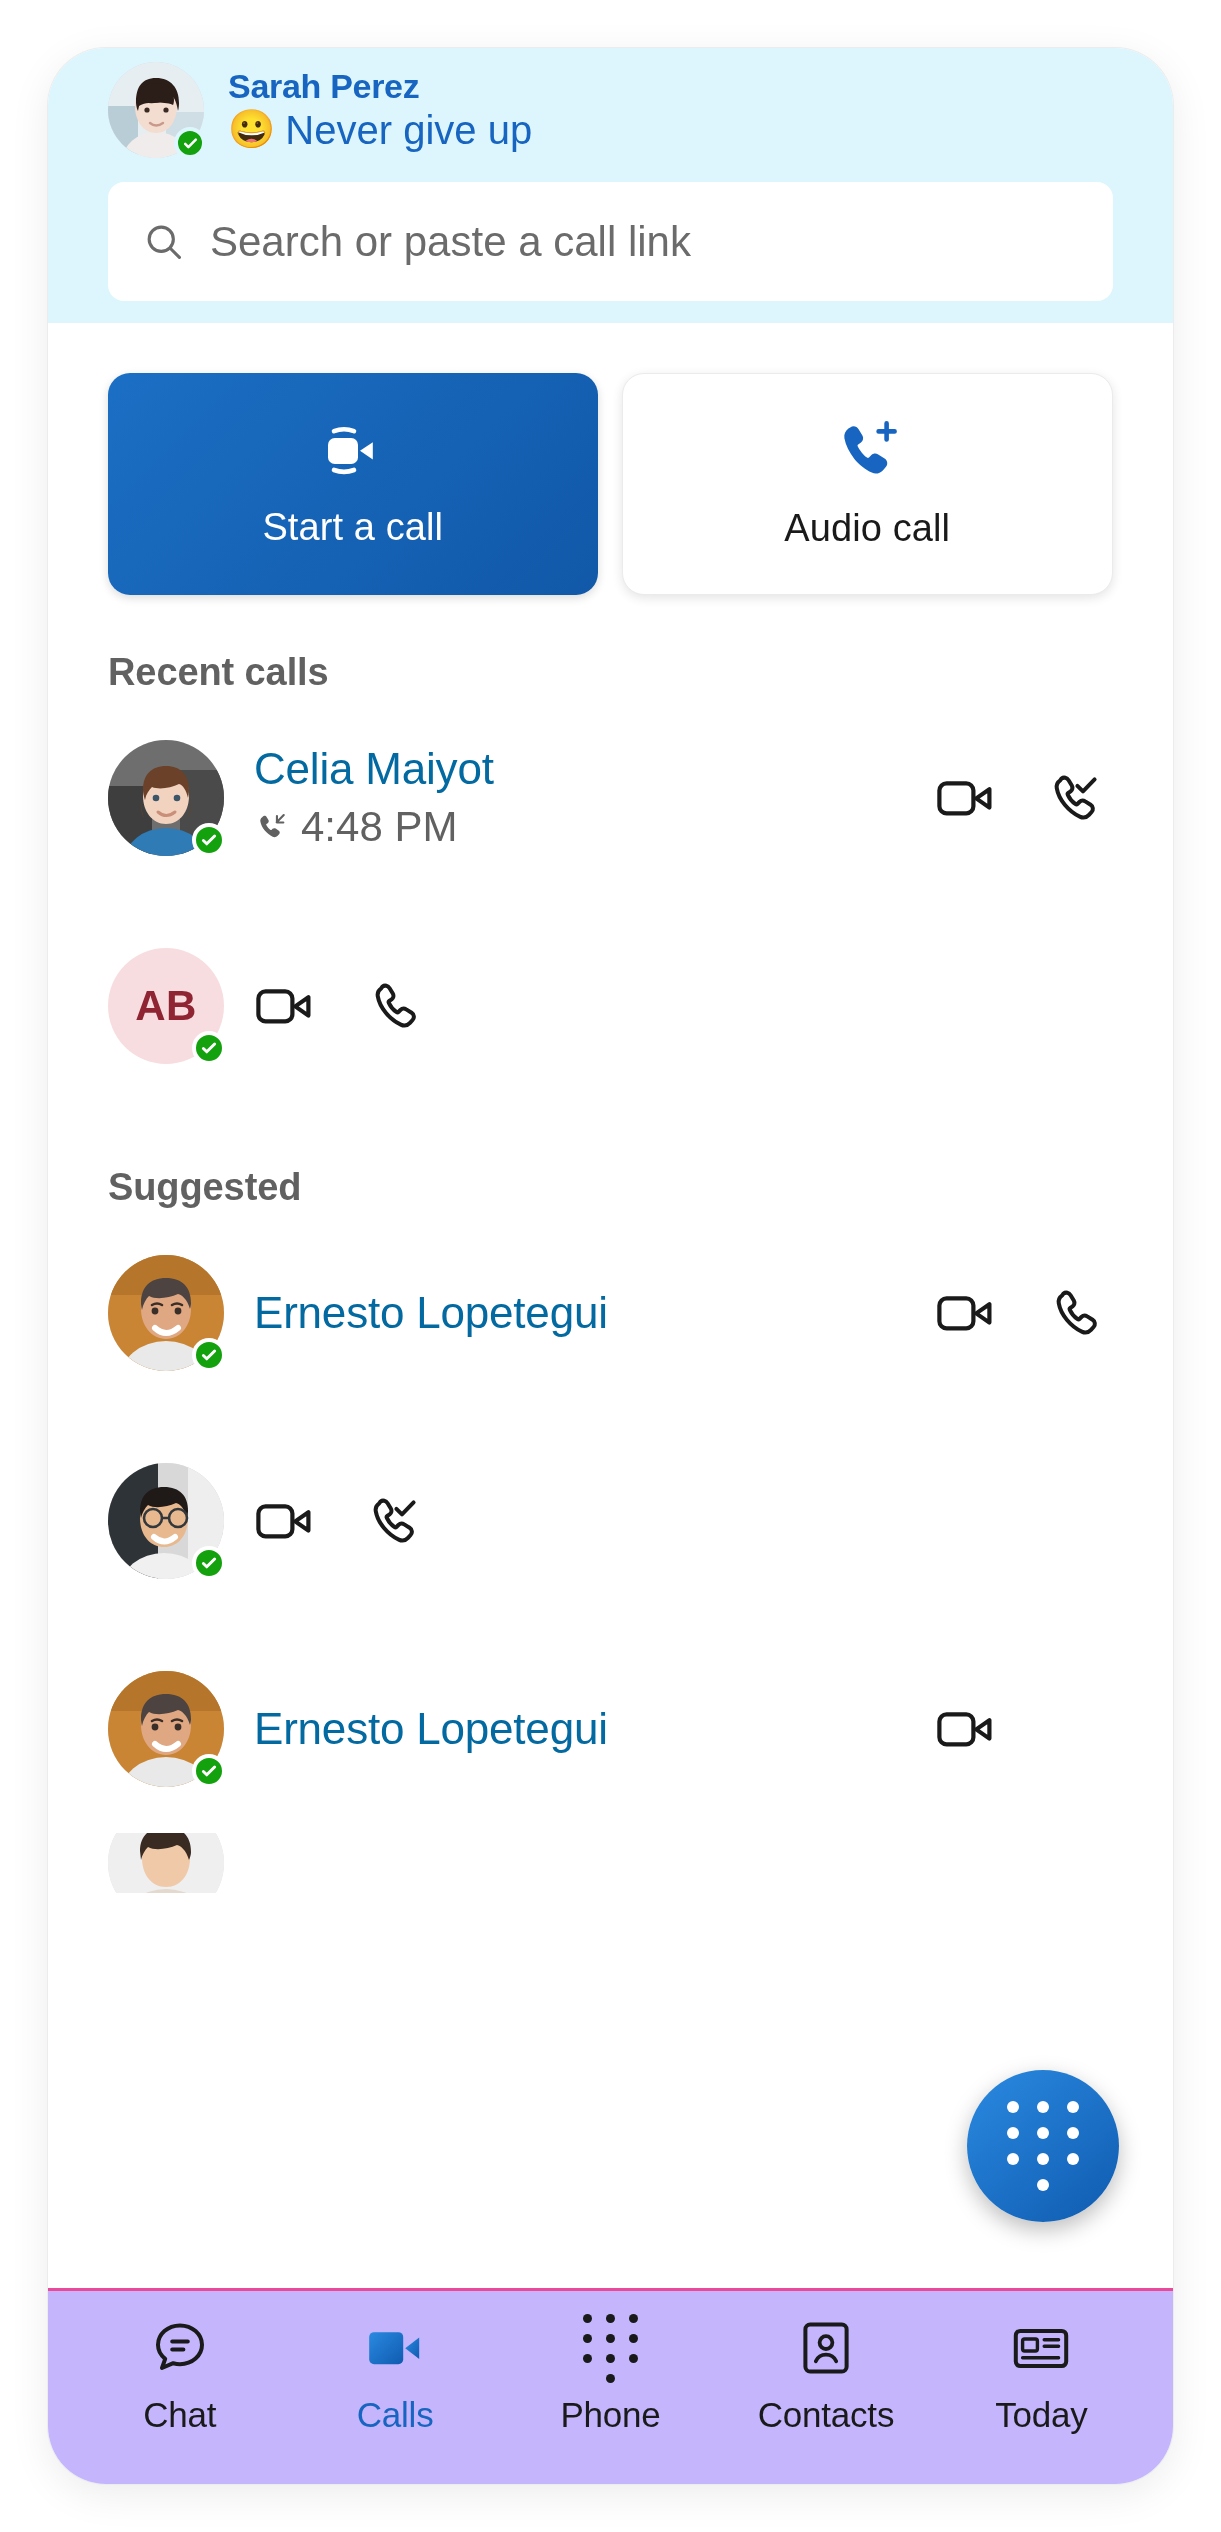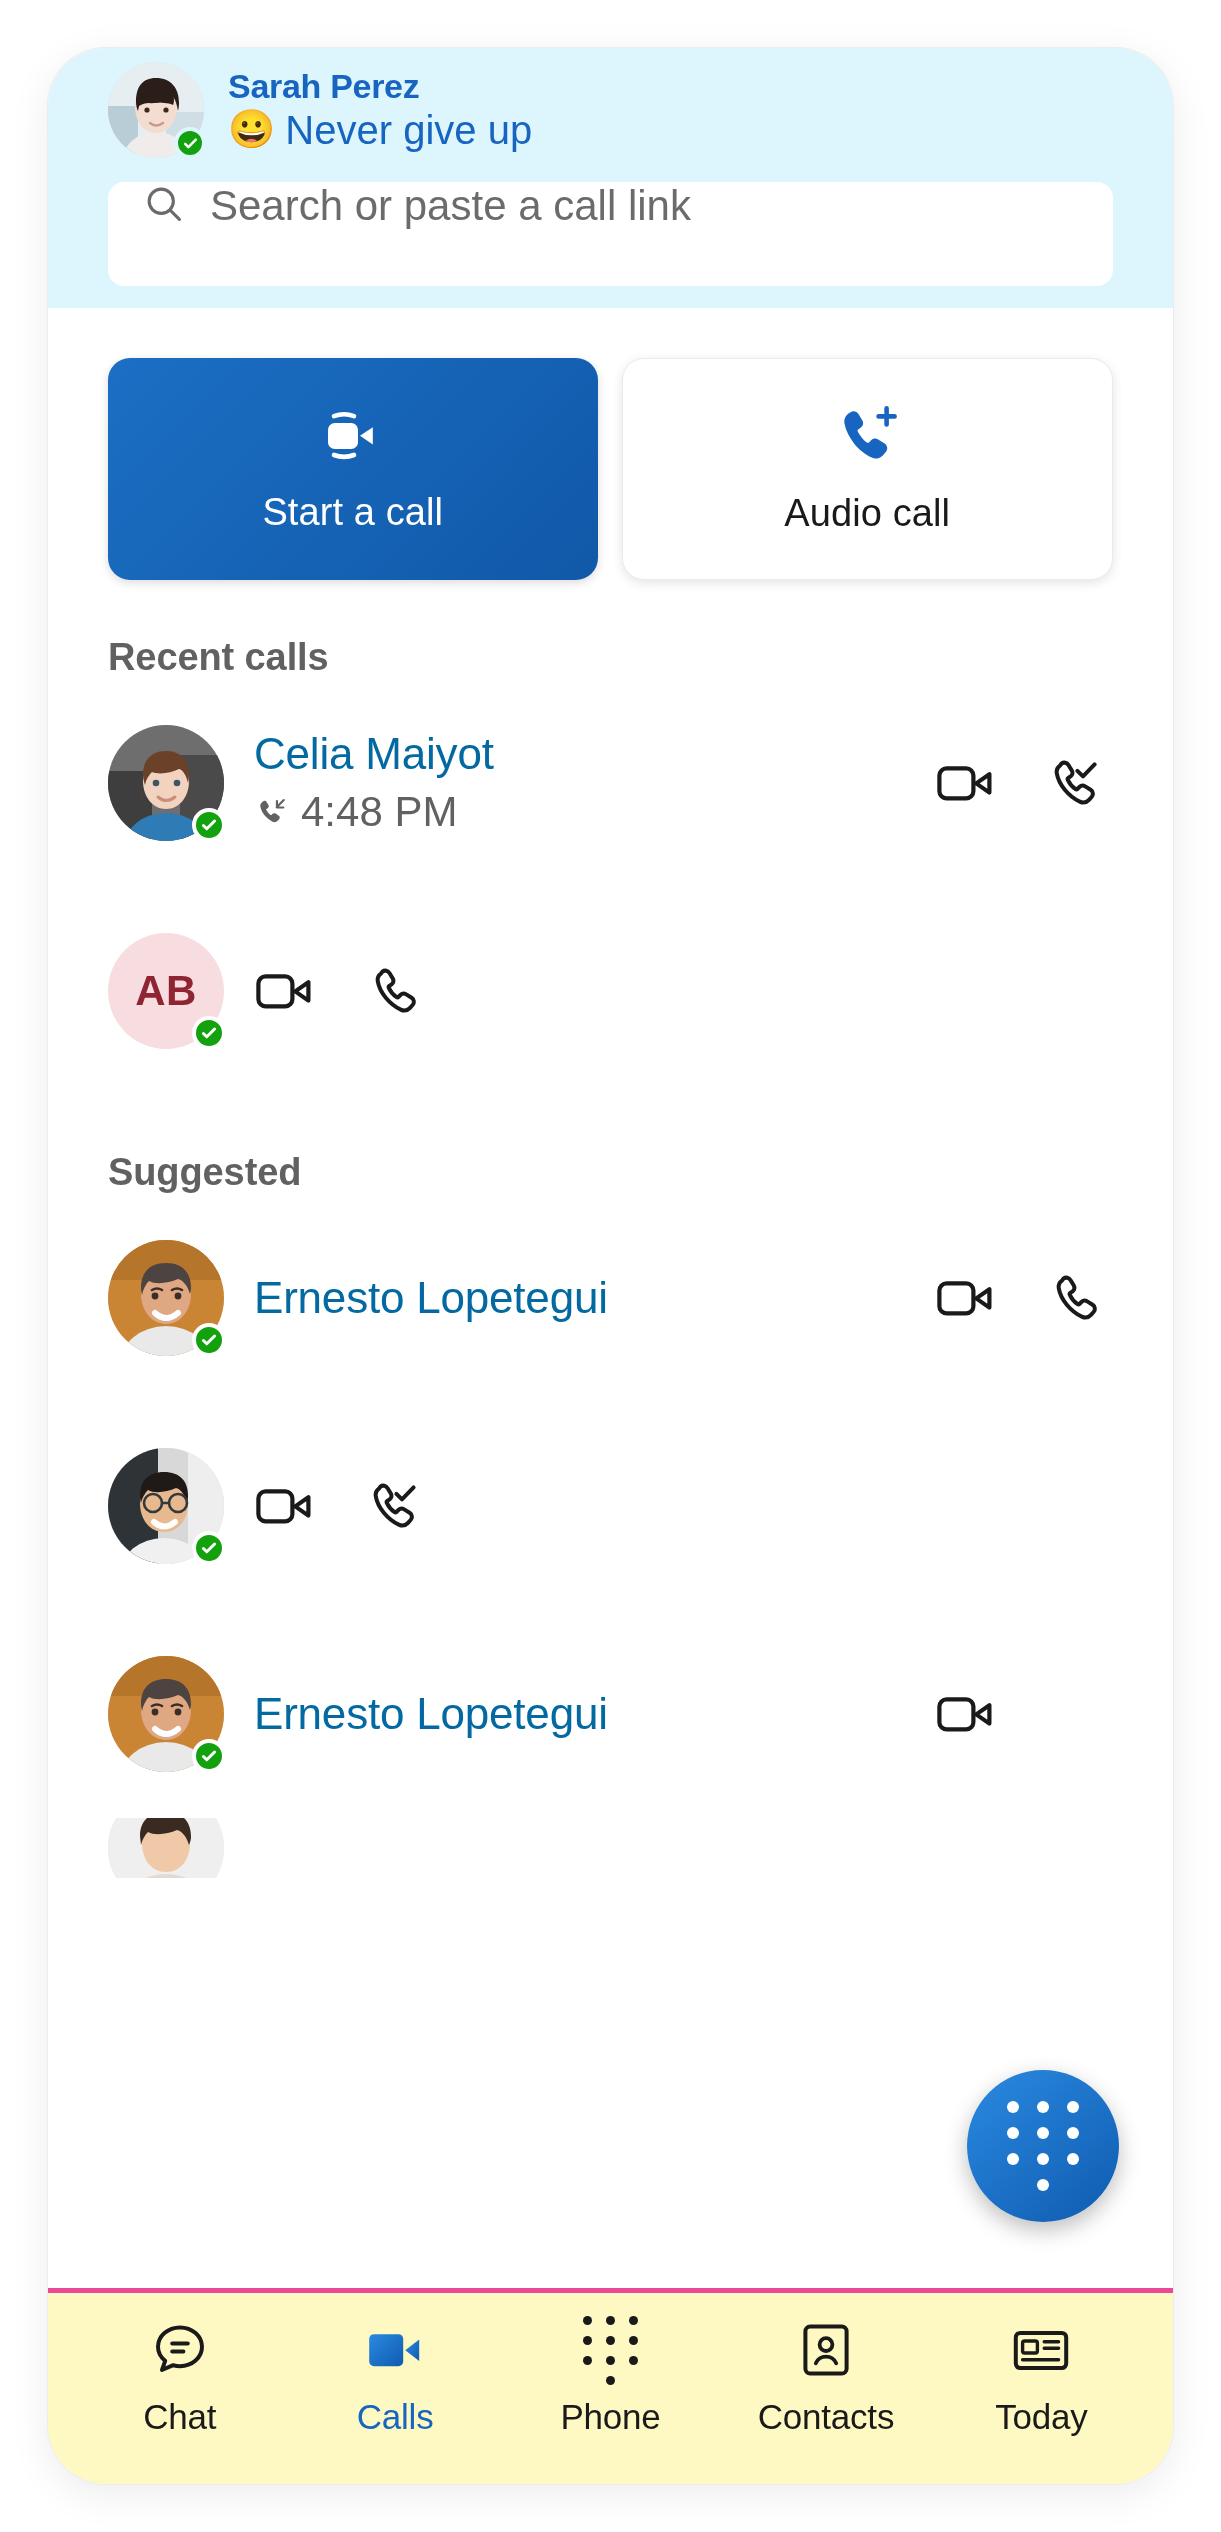--- a/index.html
+++ b/index.html
@@ -79,23 +79,23 @@
     line-height: 1.12; letter-spacing: -0.3px;
   }
   .profile-status {
     font-size: 40px; color: #1765c0; line-height: 1.15;
     display: flex; align-items: center; gap: 10px;
   }
   .profile-status .emoji { font-size: 38px; }
 
   .searchbar {
     margin: 18px 60px 0 60px;
-    height: 104px; background: #fff;
+    height: 119px; background: #fff;
     border-radius: 16px;
-    display: flex; align-items: flex-start;
+    display: flex; align-items: center;
     gap: 24px; padding: 0 34px;
   }
   .searchbar svg { flex: 0 0 auto; }
   .search-input {
     border: none; outline: none; background: transparent;
     font-family: "Liberation Sans", sans-serif;
     font-size: 42px; color: #1a1a1a; width: 100%;
   }
   .search-input::placeholder { color: #6b6b6b; }
 
@@ -172,22 +172,22 @@
     display: flex; align-items: center; justify-content: center;
     cursor: pointer;
   }
   .keypad-dots { display: grid; grid-template-columns: repeat(3, 12px); gap: 14px 18px; }
   .keypad-dots span { width: 12px; height: 12px; background: #fff; border-radius: 50%; display: block; }
   .keypad-dots span.wide { grid-column: 2; }
 
   
   .tabbar {
     flex: 0 0 auto; height: 196px;
-    border-top: 5px solid #ec4899;
-    background: #fef9c3;
+    border-top: 3px solid #ec4899;
+    background: #c4b5fd;
     display: flex; align-items: flex-start;
     padding: 26px 24px 0 24px;
   }
   .tab {
     flex: 1 1 0; display: flex; flex-direction: column;
     align-items: center; gap: 16px; cursor: pointer;
   }
   .tab-icon { height: 62px; display: flex; align-items: center; justify-content: center; }
   .tab-label { font-size: 35px; color: #1a1a1a; letter-spacing: -0.2px; }
   .tab.active .tab-label { color: #1765c0; }

